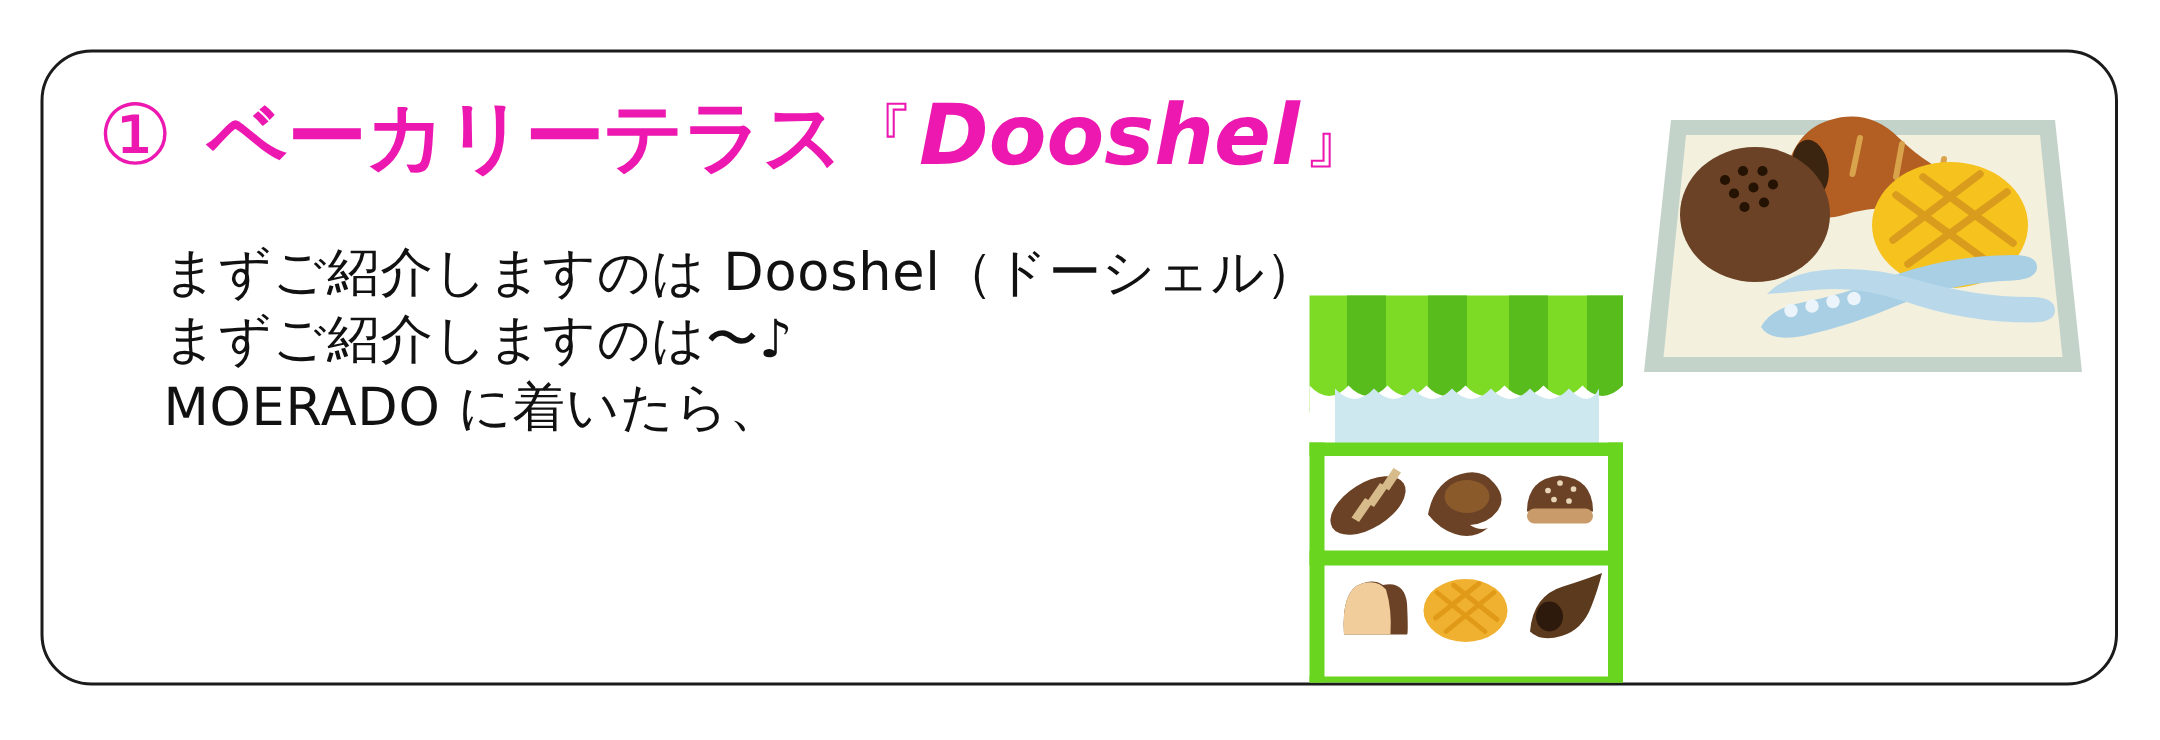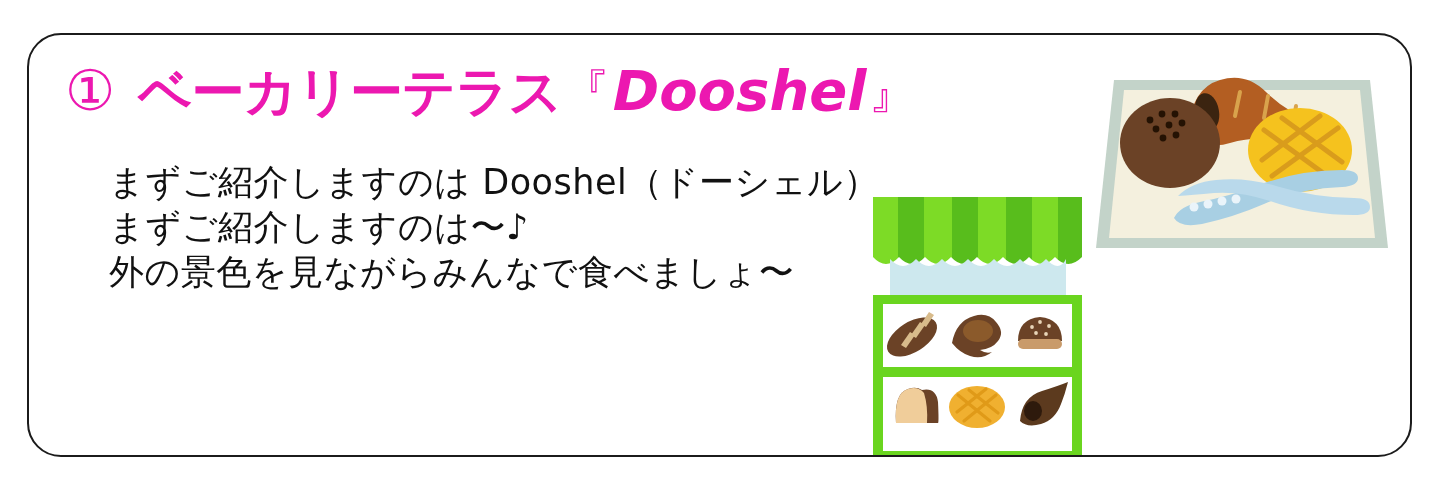--- a/index.html
+++ b/index.html
@@ -112,21 +112,21 @@
     <span class="num">①</span>
     <span class="kana">ベーカリーテラス</span>
     <span class="brk">『</span>
     <span class="latin">Dooshel</span>
     <span class="brk">』</span>
   </div>
 
   <div id="body-copy">
     <span class="line">まずご紹介しますのは Dooshel（ドーシェル）</span>
     <span class="line">まずご紹介しますのは〜♪</span>
-    <span class="line">外の景色を見ながらみんなで食べましょ〜</span>
+    <span class="line">MOERADO に着いたら、</span>
   </div>
 
   <div id="stand">
     <svg class="illus" viewBox="0 0 215 265" xmlns="http://www.w3.org/2000/svg">
 
       <g>
         <rect x="3" y="2" width="209" height="78" fill="#7ddb26"></rect>
         <rect x="28" y="2" width="26" height="78" fill="#58bd1c"></rect>
         <rect x="82" y="2" width="26" height="78" fill="#58bd1c"></rect>
         <rect x="136" y="2" width="26" height="78" fill="#58bd1c"></rect>

